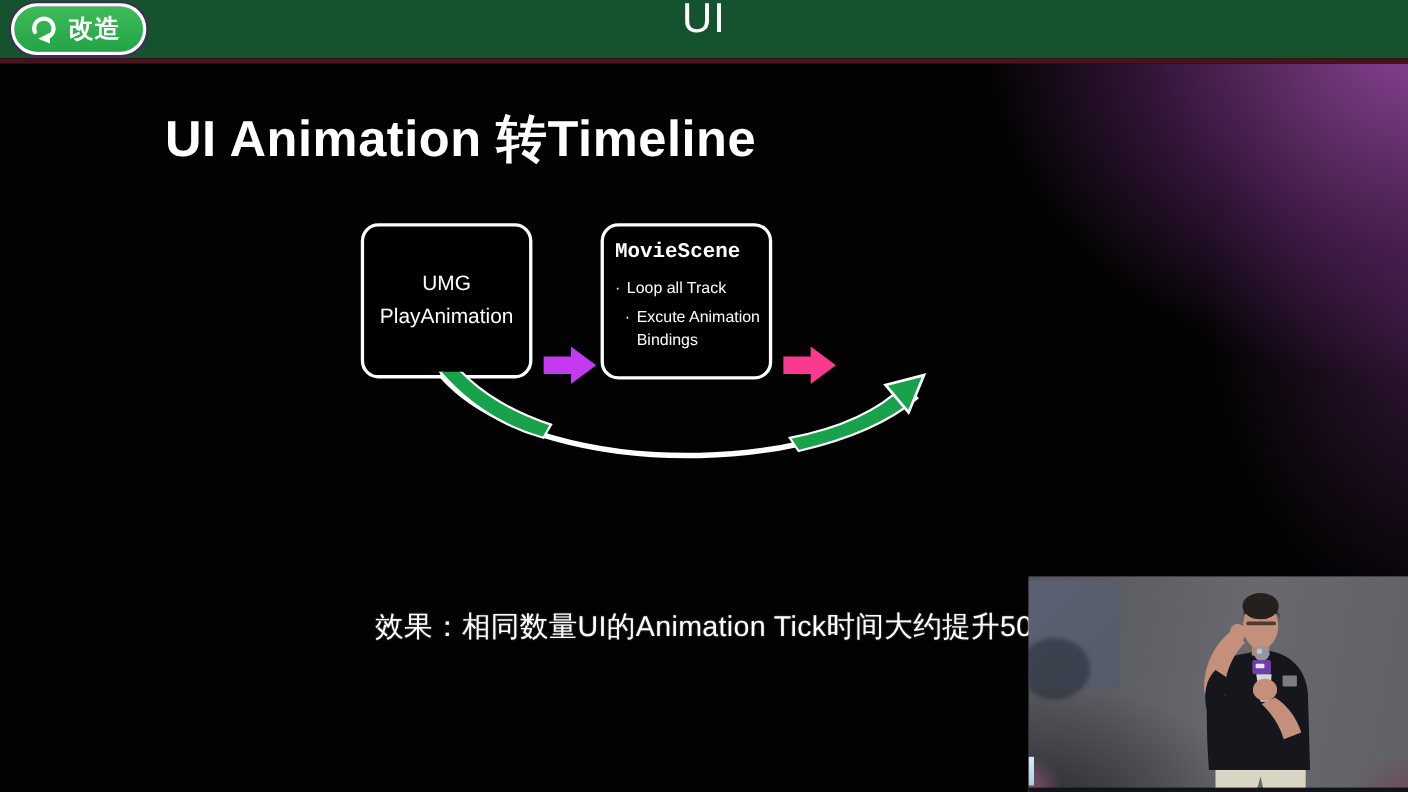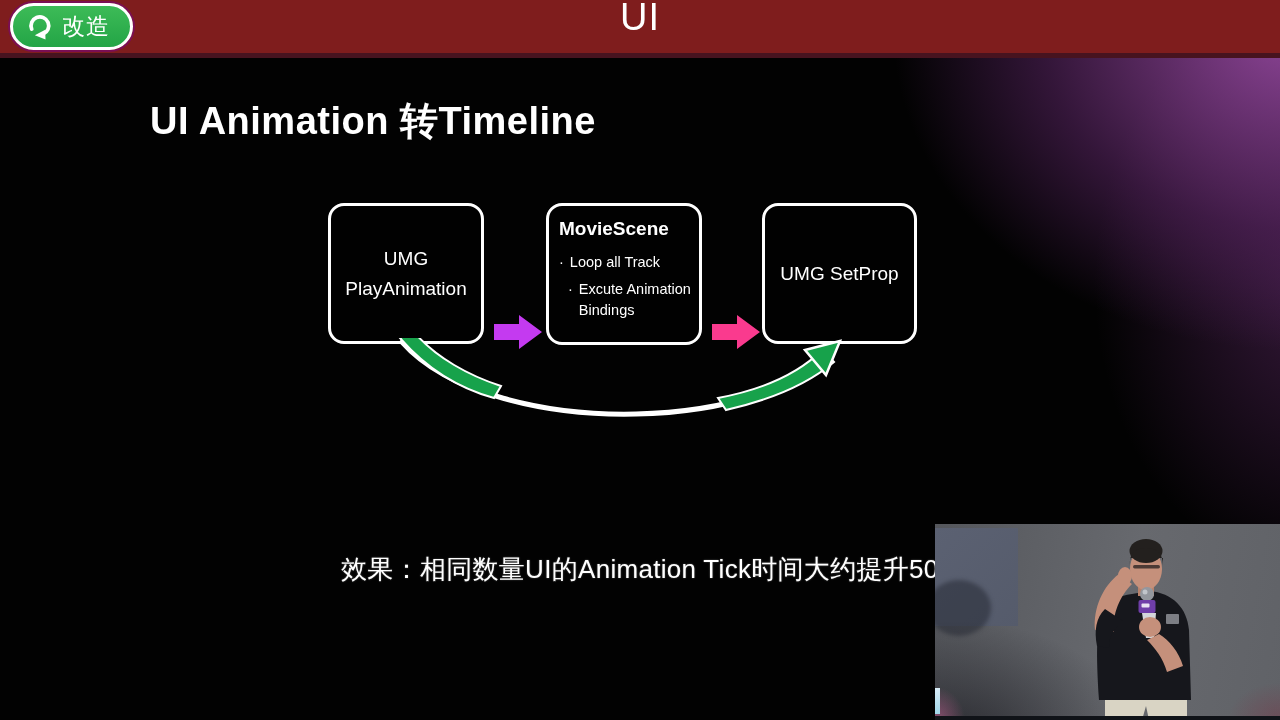--- a/index.html
+++ b/index.html
@@ -1,47 +1,47 @@
 <!DOCTYPE html>
 <html><head>
 <meta charset="utf-8">
 <style>
   html,body{margin:0;padding:0;background:#000;}
   .stage{position:relative;width:1280px;height:720px;overflow:hidden;background:#000;
          font-family:"Liberation Sans","DejaVu Sans",sans-serif;}
 
   
-  .topbar{position:absolute;left:0;top:0;width:1280px;height:53px;background:#7f1d1d;}
+  .topbar{position:absolute;left:0;top:0;width:1280px;height:53px;background:#14532d;}
   .topbar-title{position:absolute;left:0;right:0;top:-4px;text-align:center;
                 color:#fff;font-size:38px;font-weight:500;letter-spacing:1px;}
   .separator{position:absolute;left:0;top:53px;width:1280px;height:5px;background:#47131f;}
 
   .badge{position:absolute;left:10px;top:3px;height:41px;z-index:5;
          display:flex;align-items:center;gap:9px;padding:0 20px 0 13px;
          background:linear-gradient(#3dbb57,#23a546);
          border:3.5px solid #fff;border-radius:26px;box-shadow:0 0 0 2px rgba(120,0,140,.5);}
-  .badge-label{color:#fff;font-size:23px;font-weight:400;letter-spacing:1px;}
+  .badge-label{color:#fff;font-size:23px;font-weight:700;letter-spacing:1px;}
 
   
   .slide{position:absolute;left:0;top:58px;width:1280px;height:662px;
          background:
            radial-gradient(540px 430px at 101% -4%, rgba(148,72,158,.95), rgba(92,38,102,.55) 46%, rgba(0,0,0,0) 74%),
            radial-gradient(320px 420px at 103% 34%, rgba(118,52,128,.45), rgba(0,0,0,0) 70%),
            #020202;}
 
   .slide-title{position:absolute;left:150px;top:38px;color:#fff;
-               font-size:38px;font-weight:700;letter-spacing:.5px;}
+               font-size:46px;font-weight:700;letter-spacing:.5px;}
 
   .flow-box{position:absolute;box-sizing:border-box;border:3px solid #fff;border-radius:16px;
             color:#fff;background:rgba(0,0,0,.25);}
   .box-center{display:flex;flex-direction:column;align-items:center;justify-content:center;}
   .box1{left:328px;top:145px;width:156px;height:141px;font-size:19px;line-height:30px;}
   .box2{left:546px;top:145px;width:156px;height:142px;padding:12px 8px 0 10px;}
   .box3{left:762px;top:145px;width:155px;height:141px;font-size:19px;}
-  .box2-title{font-size:19px;font-weight:600;margin-bottom:12px;}
+  .box2-title{font-size:19px;font-weight:600;margin-bottom:12px;font-family:Liberation Mono, monospace;}
   .bullet-row{display:flex;gap:6px;font-size:14.5px;line-height:21px;}
   .bullet-row.second{margin-top:6px;margin-left:9px;}
   .bullet-dot{flex:0 0 auto;}
 
   .block-arrow{position:absolute;top:255px;width:48px;height:38px;}
   .arrow1{left:494px;}
   .arrow2{left:712px;}
 
   .loop-arrow{position:absolute;left:388px;top:280px;}
 
@@ -111,23 +111,20 @@
       <div class="bullet-row second">
         <span class="bullet-dot">·</span>
         <span>Excute Animation Bindings</span>
       </div>
     </div>
 
     <svg class="block-arrow arrow2" viewBox="0 0 48 38">
       <polygon points="0,11 25,11 25,2 48,19 25,36 25,27 0,27" fill="#fa3a8e"></polygon>
     </svg>
 
-    <div class="flow-box box3 box-center">
-      <span>UMG SetProp</span>
-    </div>
 
     <svg class="loop-arrow" width="466" height="80" viewBox="0 0 466 80">
       <path d="M14,4 C60,56 160,78 248,76 C340,74 414,48 442,16" stroke="#fff" stroke-width="5" fill="none" stroke-linecap="round"></path>
       <path d="M12,0 C38,30 70,50 106,60 L113,48 C82,38 48,20 26,-6 Z" stroke="#fff" stroke-width="2" fill="#17a24b"></path>
       <path d="M330,60 C372,52 408,38 434,12 L446,24 C420,46 382,62 338,72 Z" stroke="#fff" stroke-width="2" fill="#17a24b"></path>
       <path d="M452,3 L417,12 L438,37 Z" stroke="#fff" stroke-width="2.5" fill="#17a24b"></path>
     </svg>
 
 
     <div class="result-text">效果：相同数量UI的Animation Tick时间大约提升50%</div>

